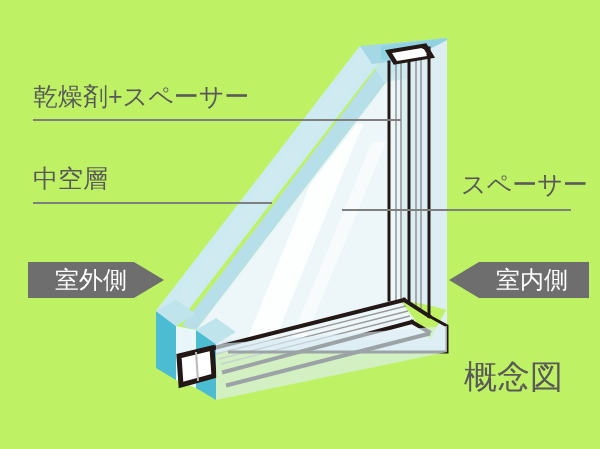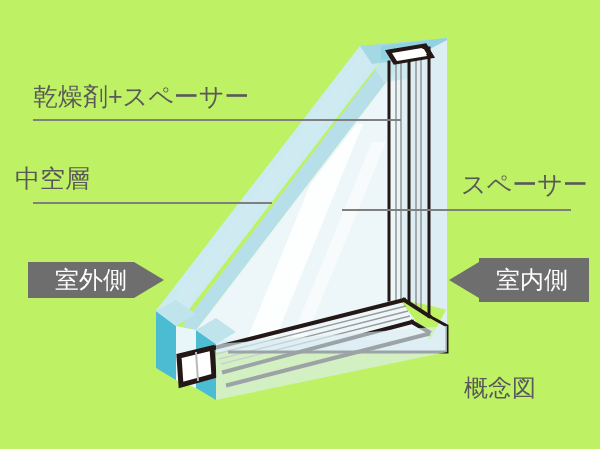--- a/index.html
+++ b/index.html
@@ -25,28 +25,28 @@
   .label-text {
     position: absolute;
     color: #595959;
     font-size: 25px;
     font-weight: 400;
     letter-spacing: 0px;
     white-space: nowrap;
     line-height: 1;
   }
   #label-desiccant { left: 33px; top: 84px; }
-  #label-cavity    { left: 15px; top: 166px; }
+  #label-cavity    { left: 33px; top: 166px; }
   #label-pane      { left: 461px; top: 172px; }
   #caption-note {
     position: absolute;
     left: 464px;
-    top: 376px;
+    top: 360px;
     color: #595959;
-    font-size: 24px;
+    font-size: 33px;
     white-space: nowrap;
     line-height: 1;
   }
   .badge {
     position: absolute;
     height: 36px;
     display: flex;
     align-items: center;
     color: #ffffff;
     font-size: 24px;
@@ -79,21 +79,21 @@
     width: 140px;
   }
   #badge-inside .badge-tip {
     width: 0; height: 0;
     border-top: 18px solid transparent;
     border-bottom: 18px solid transparent;
     border-right: 30px solid #6e6e6e;
   }
   #badge-inside .badge-body {
     background: #6e6e6e;
-    height: 44px;
+    height: 36px;
     width: 110px;
     display: flex;
     align-items: center;
     justify-content: center;
     padding-right: 4px;
     box-sizing: border-box;
   }
 </style>
 </head>
 <body>

